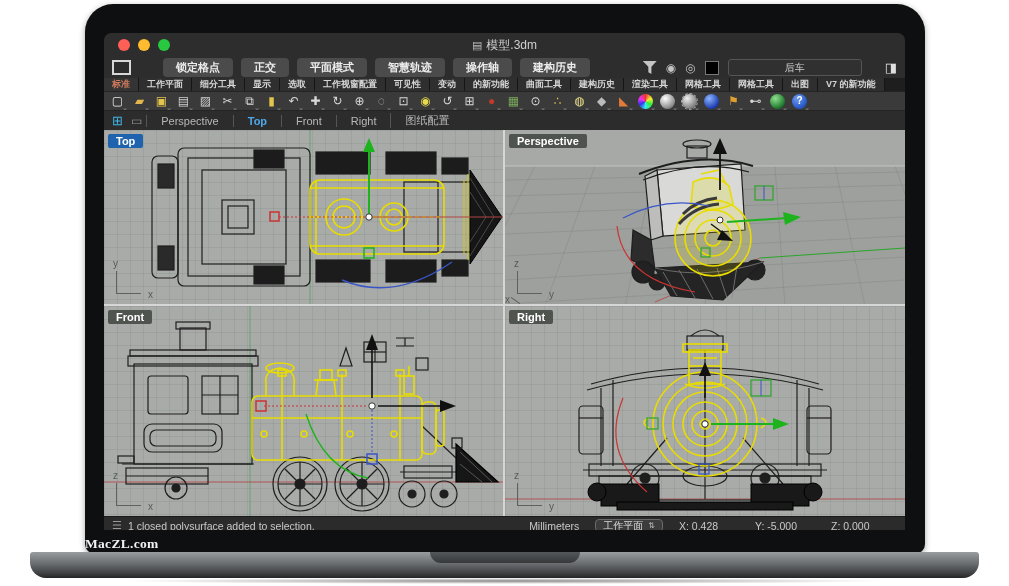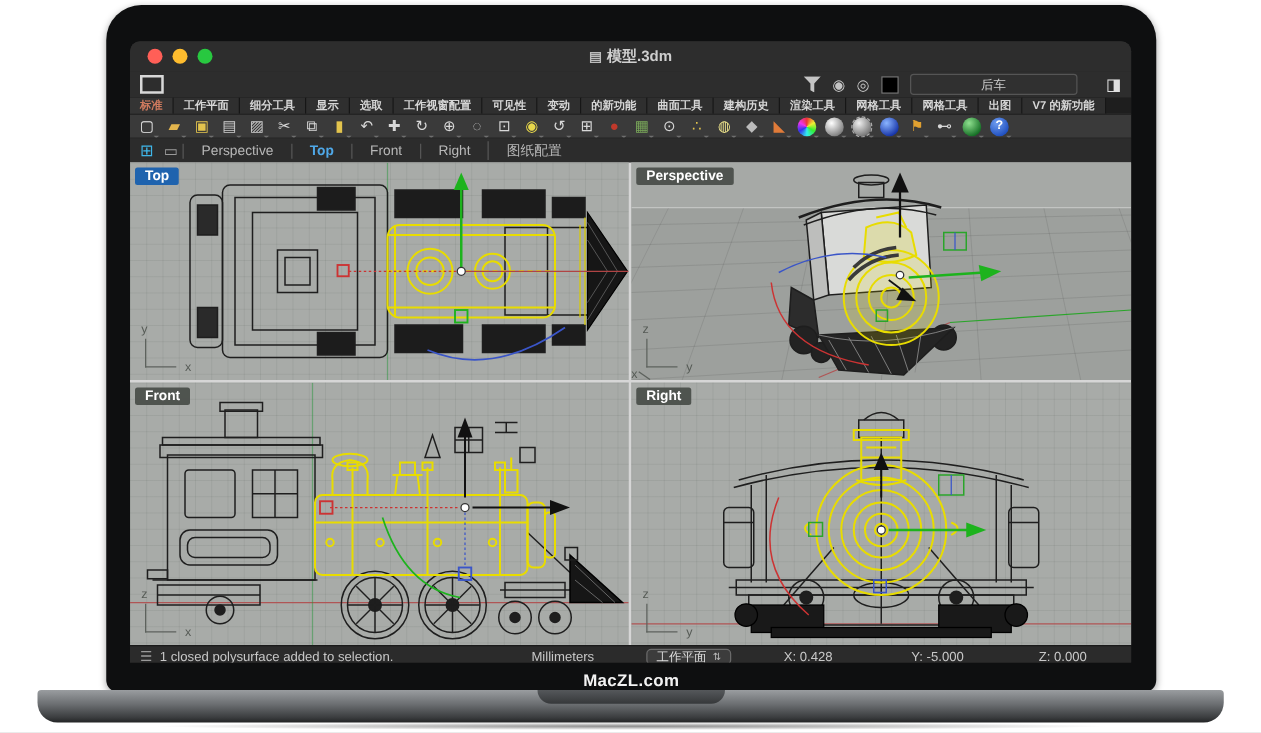--- a/index.html
+++ b/index.html
@@ -1,32 +1,32 @@
 <!DOCTYPE html>
 <html><head>
 <meta charset="utf-8">
 <style>
   html,body{margin:0;padding:0;}
   body{width:1009px;height:586px;position:relative;background:#fff;font-family:"Liberation Sans",sans-serif;overflow:hidden;}
 
   
   .laptop-screen{position:absolute;left:85px;top:4px;width:840px;height:550px;background:#0e0f10;border-radius:28px 28px 10px 10px;box-shadow:0 2px 6px rgba(0,0,0,.35);}
-  .brand{position:absolute;left:0;right:0;bottom:2px;text-align:center;color:#f2f2f2;font-weight:bold;font-size:13.5px;letter-spacing:.3px;}
+  .brand{position:absolute;left:0;right:0;bottom:2px;color:#f2f2f2;font-weight:bold;font-size:13.5px;letter-spacing:.3px;font-family:Liberation Serif, serif;}
   .laptop-base{position:absolute;left:30px;top:552px;width:949px;height:26px;background:linear-gradient(#9a9da0,#6a6d70 45%,#3a3c3e 85%,#232425);border-radius:3px 3px 16px 16px;}
   .base-notch{position:absolute;left:430px;top:552px;width:150px;height:11px;background:linear-gradient(#55585b,#36383a);border-radius:0 0 12px 12px;}
   .base-shadow{position:absolute;left:120px;top:578px;width:770px;height:6px;background:radial-gradient(ellipse at center,rgba(0,0,0,.45),rgba(0,0,0,0) 70%);}
 
   
   .app{position:absolute;left:104px;top:33px;width:801px;height:497px;background:#2b2b2b;border-radius:8px 8px 0 0;overflow:hidden;font-size:11px;color:#ddd;}
 
   .titlebar{height:24px;display:flex;align-items:center;position:relative;background:#2d2d2d;}
   .lights{display:flex;gap:8px;margin-left:14px;}
   .light{width:12px;height:12px;border-radius:50%;}
   .light.red{background:#ff5f57}.light.yellow{background:#febc2e}.light.green{background:#28c840}
-  .title-center{position:absolute;left:0;right:0;text-align:center;font-size:12px;font-weight:bold;color:#cfcfcf;}
+  .title-center{position:absolute;left:0;right:0;text-align:center;font-size:12px;font-weight:normal;color:#cfcfcf;}
   .doc-glyph{color:#bbb;margin-right:4px;font-size:11px;}
 
   .quickbar{height:21px;display:flex;align-items:center;background:#2d2d2d;padding:0 8px;gap:6px;}
   .panel-sq{width:15px;height:11px;border:2px solid #d8d8d8;margin-right:26px;}
   .pill{background:#4b4b4b;border:none;color:#ececec;font-weight:bold;font-size:11px;padding:2px 13px;border-radius:4px;margin-right:8px;font-family:inherit;white-space:nowrap;}
   .qb-right{margin-left:auto;display:flex;align-items:center;gap:9px;}
   .funnel{width:14px;height:13px;background:#c4c4c4;clip-path:polygon(0 0,100% 0,62% 45%,62% 100%,40% 86%,40% 45%);}
   .ring-icon{color:#c4c4c4;font-size:12px;line-height:1;}
   .swatch{width:12px;height:12px;background:#000;border:1px solid #777;}
   .filter-input{width:128px;height:13px;background:#303030;border:1px solid #555;border-radius:3px;color:#ccc;font-size:10px;text-align:center;font-family:inherit;}
@@ -63,21 +63,21 @@
   .vlabel{position:absolute;top:4px;left:4px;z-index:3;padding:1px 8px;font-size:11px;font-weight:bold;color:#fff;background:rgba(72,76,72,.92);border-radius:2px;border:none;font-family:inherit;}
   .vlabel.active{background:#1f63ae;}
   .axisw{position:absolute;left:12px;bottom:10px;width:24px;height:22px;border-left:1px solid #5d625d;border-bottom:1px solid #5d625d;z-index:2;}
   .axisw .av{position:absolute;top:-13px;left:-4px;font-size:10px;color:#565b56;}
   .axisw .ah{position:absolute;right:-12px;bottom:-7px;font-size:10px;color:#565b56;}
   .axisw .ad{position:absolute;left:-13px;bottom:-12px;font-size:10px;color:#565b56;}
   .axisw .dstub{position:absolute;left:-8px;bottom:-8px;width:11px;height:1px;background:#5d625d;transform:rotate(35deg);}
 
   .statusbar{height:17px;display:flex;align-items:center;background:#2b2b2b;border-top:1px solid #1a1a1a;padding:0 8px;font-size:10.5px;color:#c8c8c8;gap:6px;}
   .hamb{color:#9a9a9a;font-size:11px;}
-  .sb-right{margin-left:auto;display:flex;align-items:center;gap:42px;margin-right:6px;}
+  .sb-right{margin-left:auto;display:flex;align-items:center;gap:16px;margin-right:6px;}
   .cplane-chip{display:flex;align-items:center;gap:5px;background:#3c3c3c;border:1px solid #6a6a6a;border-radius:4px;padding:0 7px;height:13px;font-size:10px;color:#ddd;font-family:inherit;}
   .chip-arrows{font-size:8px;color:#bbb;}
   .coord{min-width:60px;}
 </style>
 </head>
 <body>
 
 <div class="laptop-screen">
   <div class="brand">MacZL.com</div>
 </div>
@@ -93,20 +93,29 @@
       <span class="light yellow"></span>
       <span class="light green"></span>
     </div>
     <div class="title-center">
       <span class="doc-glyph">▤</span><span>模型.3dm</span>
     </div>
   </div>
 
   <div class="quickbar">
     <span class="panel-sq"></span>
+    <span style="display:flex;align-items:center;">
+
+    <button class="pill"><span>锁定格点</span></button>
+        <button class="pill"><span>正交</span></button>
+        <button class="pill"><span>平面模式</span></button>
+        <button class="pill"><span>智慧轨迹</span></button>
+        <button class="pill"><span>操作轴</span></button>
+        <button class="pill"><span>建构历史</span></button>
+      </span>
     <span class="qb-right">
       <span class="funnel"></span>
       <span class="ring-icon">◉</span>
       <span class="ring-icon">◎</span>
       <span class="swatch"></span>
       <input class="filter-input" value="后车" style="">
       <span class="panel-toggle">◨</span>
     </span>
   </div>
 

